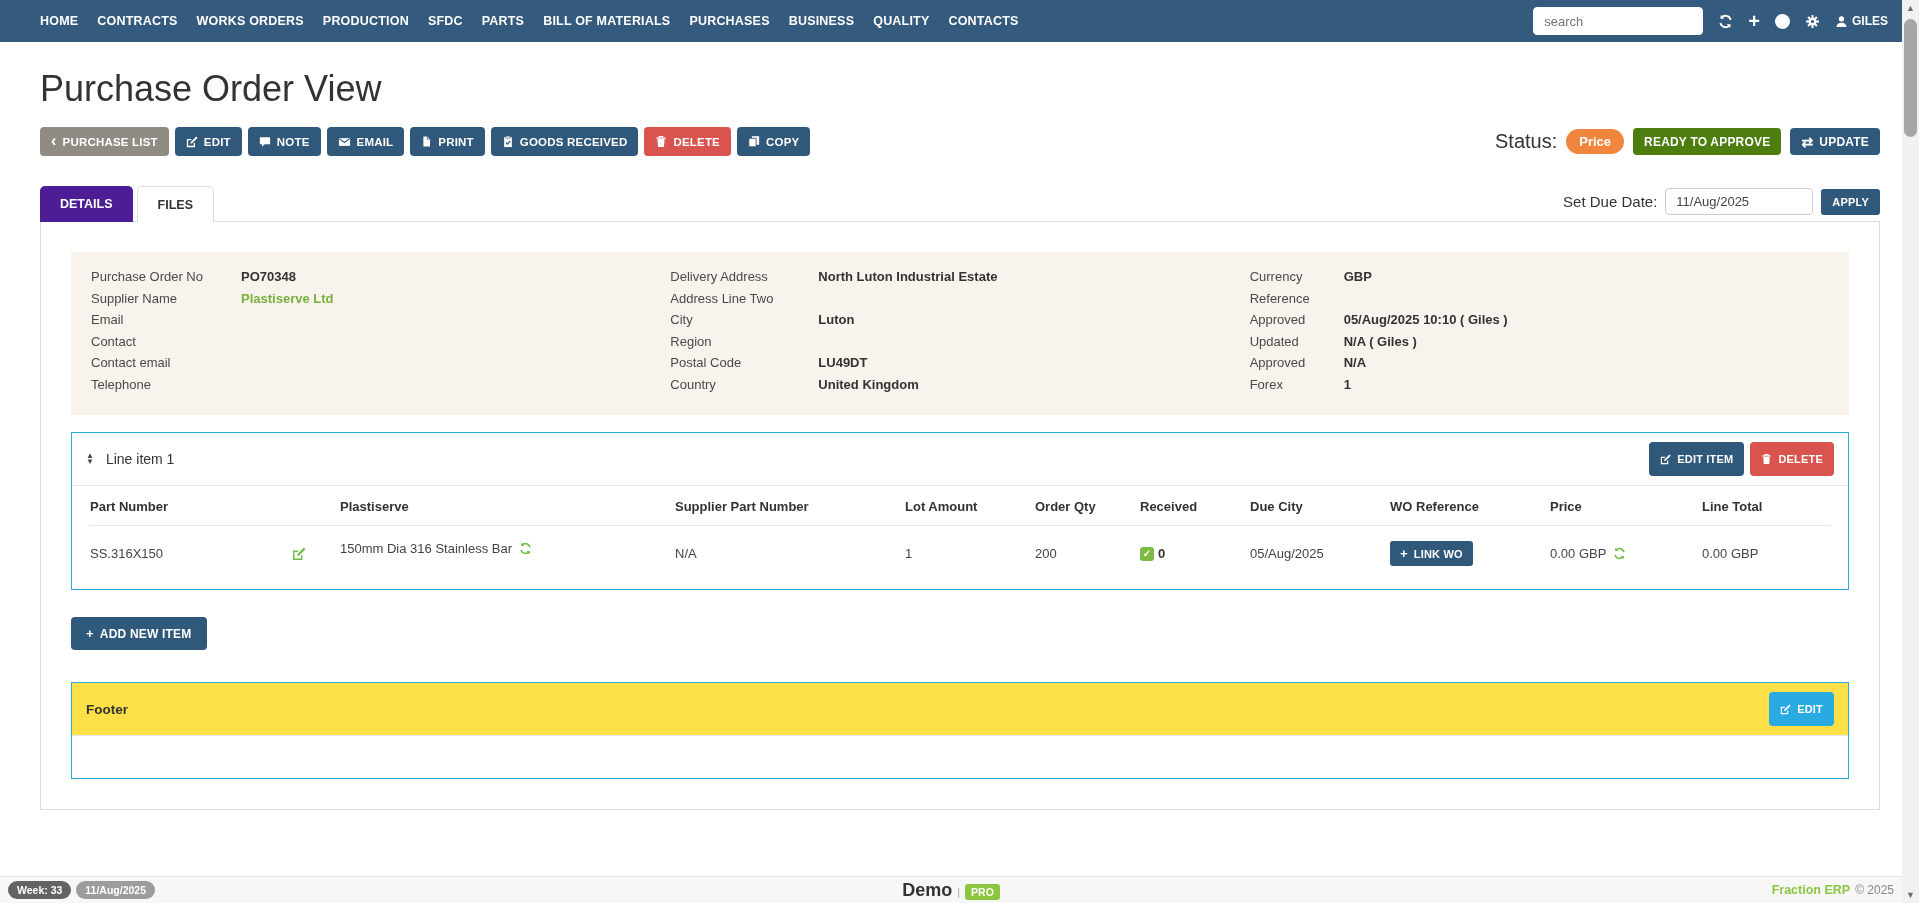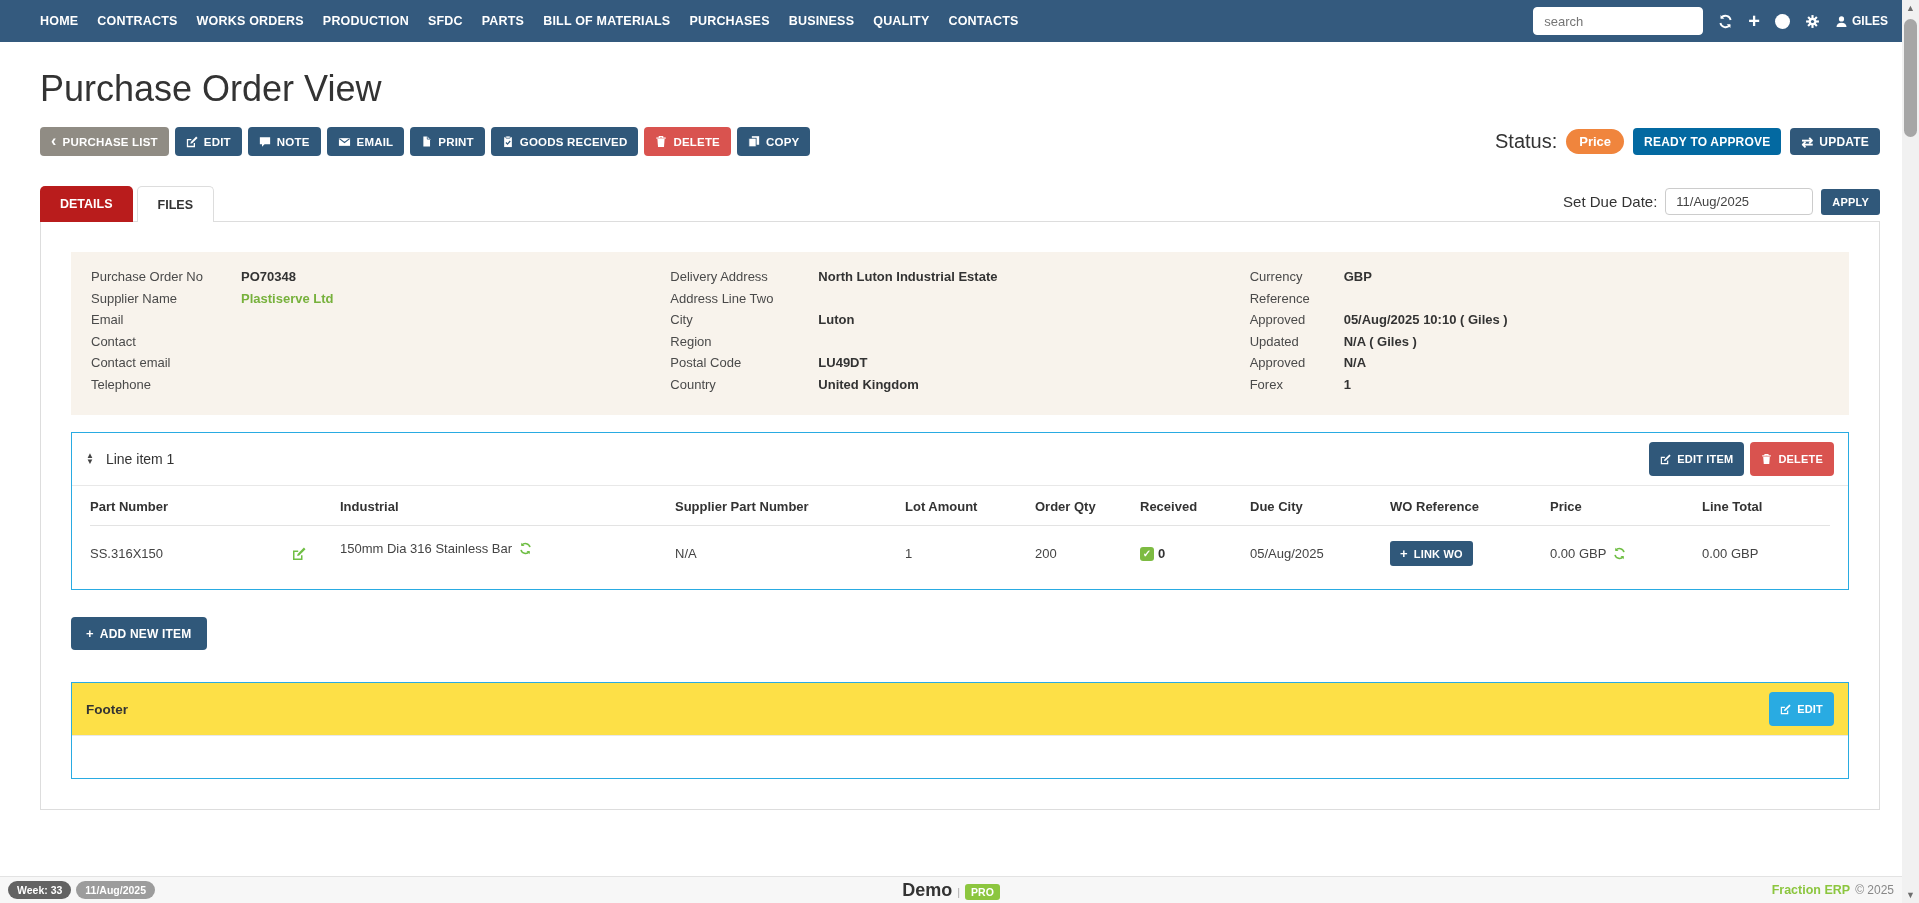--- a/index.html
+++ b/index.html
@@ -37,37 +37,37 @@
 
   .toolbar-row { margin-top:17px; display:flex; align-items:center; }
   .btn { display:inline-flex; align-items:center; gap:6px; border:none; border-radius:4px;
     color:#fff; font-weight:bold; font-size:11.5px; letter-spacing:.2px; padding:0 11px;
     height:29px; cursor:pointer; font-family:inherit; white-space:nowrap; }
   .btn svg { display:block; }
   .btn-gray { background:#908C84; }
   .btn-blue { background:#30587A; }
   .btn-red { background:#D9534F; }
   .btn-cyan { background:#29ABE2; }
-  .btn-orange { background:#0369a1; }
+  .btn-orange { background:#4d7c0f; }
   .toolbar-left { display:flex; gap:6px; }
   .chev { font-size:16px; line-height:1; font-weight:bold; margin-top:-2px; }
 
   .status-group { margin-left:auto; display:flex; align-items:center; gap:9px; }
   .status-label { font-size:20px; color:#333; }
   .status-pill { background:#F0853D; color:#fff; font-weight:bold; font-size:13px;
     padding:5px 13px; border-radius:14px; }
   .btn-status { height:27px; font-size:12px; }
   .upd-glyph { font-size:14px; line-height:1; }
 
   
   .tabs-row { margin-top:30px; display:flex; align-items:flex-end; justify-content:space-between; position:relative; z-index:2; }
   .tabs { display:flex; margin-bottom:-1px; }
   .tab { height:36px; display:flex; align-items:center; padding:0 20px; font-size:12.5px;
     font-weight:bold; border-radius:5px 5px 0 0; cursor:pointer; }
-  .tab.active { background:#b91c1c; color:#fff; }
+  .tab.active { background:#4c1d95; color:#fff; }
   .tab.inactive { background:#fff; color:#333; border:1px solid #ddd; border-bottom:none; margin-left:4px; }
   .due-date-group { display:flex; align-items:center; gap:8px; padding-bottom:6px; }
   .due-date-label { font-size:15px; color:#333; }
   .due-date-input { width:148px; height:27px; border:1px solid #ccc; border-radius:4px;
     padding:0 10px; font-size:13px; color:#444; font-family:inherit; }
   .btn-apply { height:26px; font-size:11px; border-radius:3px; }
 
   
   .container { border:1px solid #ddd; margin-top:0; padding:30px; background:#fff; }
 
@@ -407,21 +407,21 @@
             <col style="width:105px">
               <col style="width:110px">
               <col style="width:140px">
               <col style="width:160px">
             <col style="width:152px">
               <col>
           </colgroup>
           <thead>
             <tr>
               <th>Part Number</th>
-              <th>Industrial</th>
+              <th>Plastiserve</th>
               <th>Supplier Part Number</th>
               <th>Lot Amount</th>
               <th>Order Qty</th>
               <th>Received</th>
               <th>Due City</th>
               <th>WO Reference</th>
               <th>Price</th>
               <th>Line Total</th>
             </tr>
           </thead>

